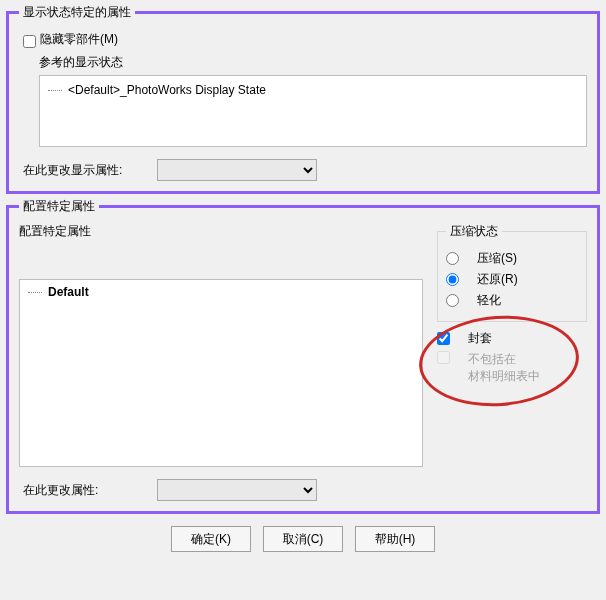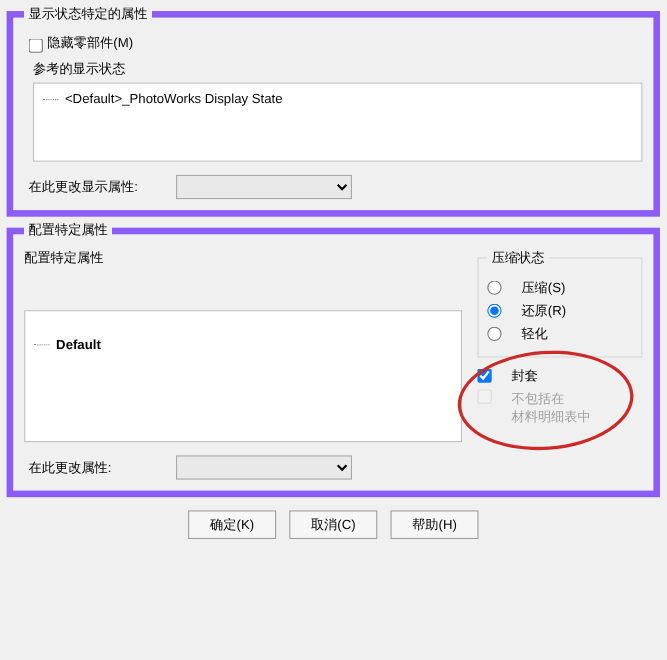--- a/index.html
+++ b/index.html
@@ -5,44 +5,44 @@
 * { box-sizing: border-box; margin: 0; padding: 0; }
 body {
   font-family: "Microsoft YaHei", "SimSun", Tahoma, sans-serif;
   font-size: 12px;
   background: #f0f0f0;
   width: 606px;
   height: 600px;
   overflow: hidden;
 }
 fieldset {
-  border: 6px solid #8b5cf6;
+  border: 3px solid #8b5cf6;
   margin: 4px 6px;
   padding: 8px 10px 10px 10px;
 }
 fieldset > legend {
   padding: 0 4px;
   font-size: 12px;
 }
 .checkbox-row { display: flex; align-items: flex-end; gap: 4px; margin: 2px 0 6px 4px; }
 input[type="checkbox"], input[type="radio"] { width: 13px; height: 13px; }
-.inner-group { margin-left: 8px; }
+.inner-group { margin-left: 20px; }
 .inner-group-label { margin-bottom: 4px; }
 .tree-box {
   background: #fff;
   border: 1px solid #bfbfbf;
   height: 72px;
   padding: 6px 8px;
   overflow: auto;
 }
 .tree-box2 {
   background: #fff;
   border: 1px solid #bfbfbf;
-  height: 120px;
-  padding: 22px 8px;
+  height: 188px;
+  padding: 4px 8px;
   overflow: auto;
   margin-top: 39px;
 }
 .tree-item {
   white-space: nowrap;
   font-size: 12px;
   line-height: 16px;
   padding-left: 20px;
   position: relative;
 }

